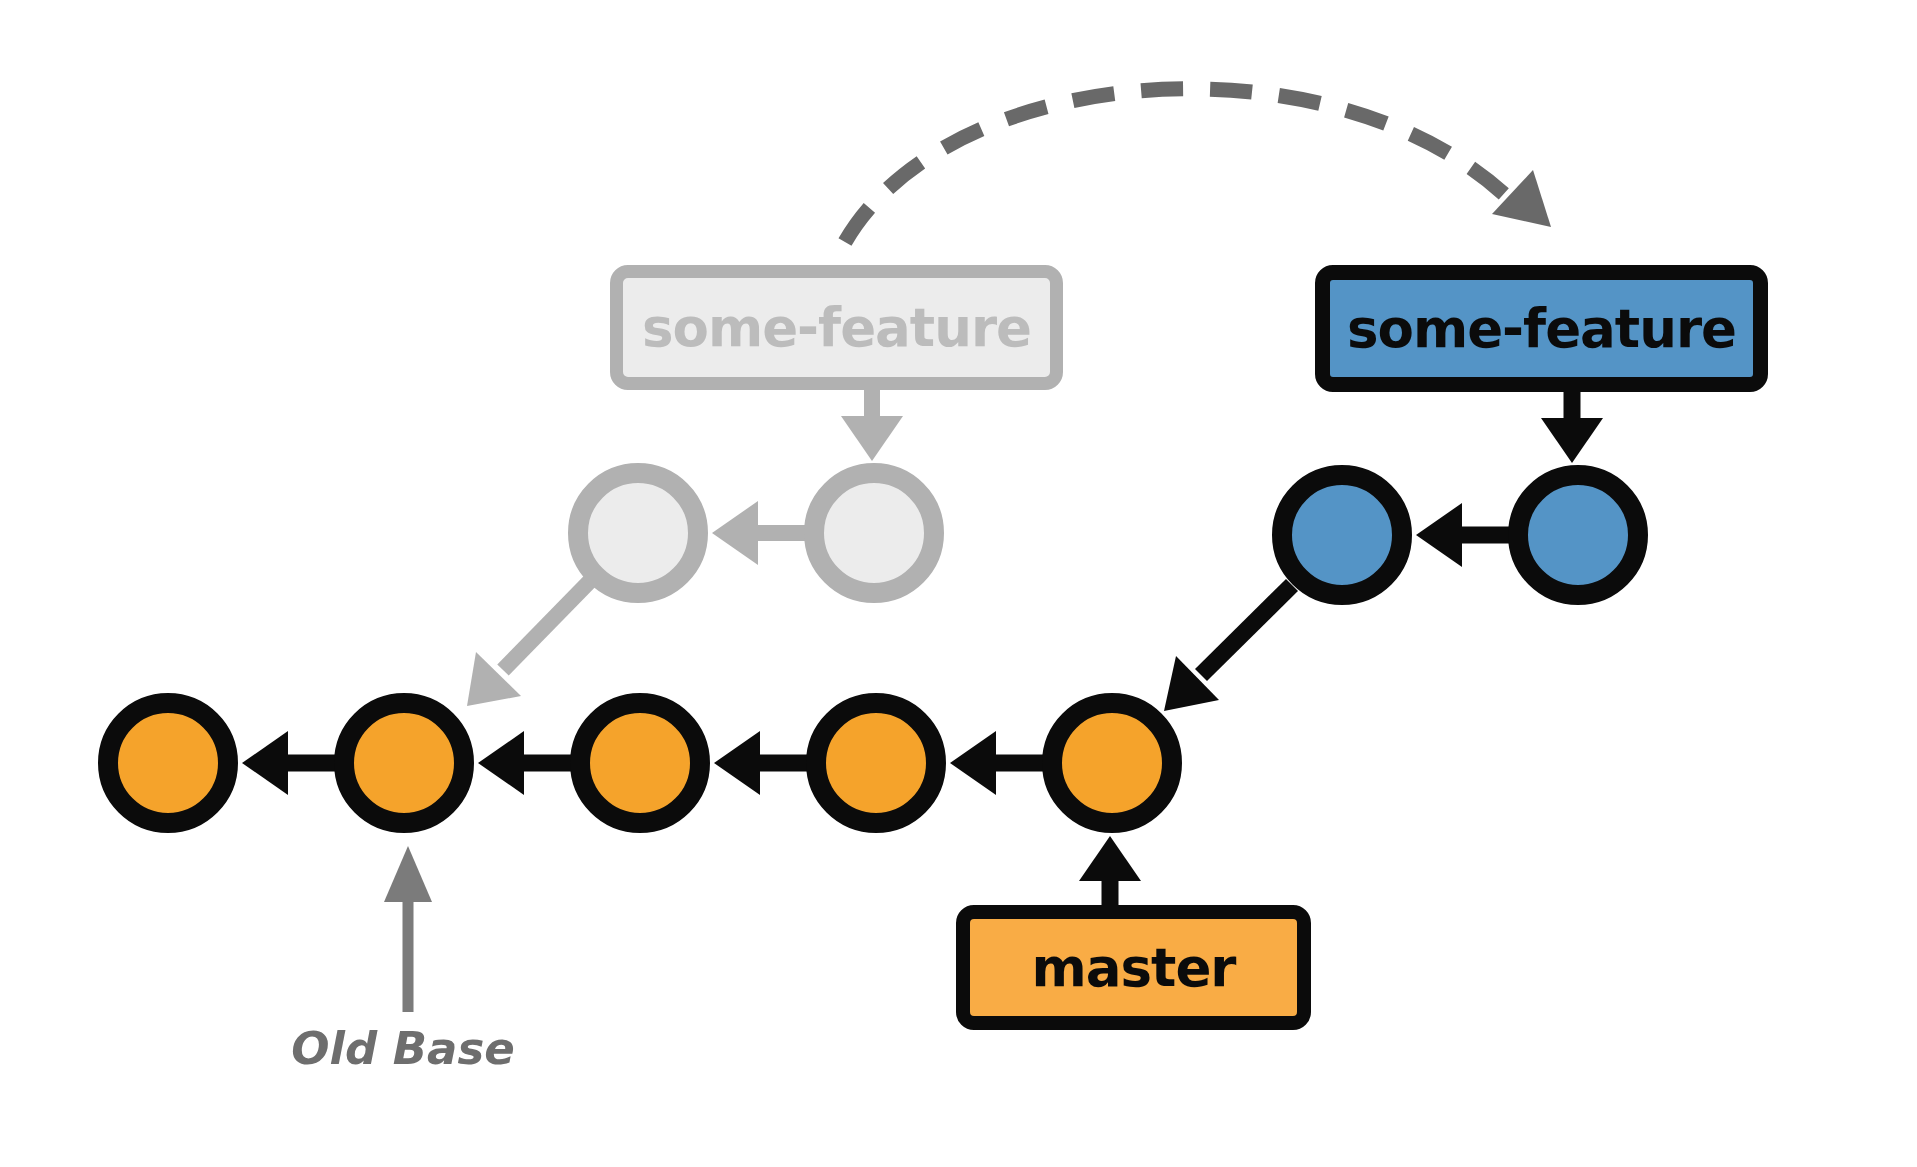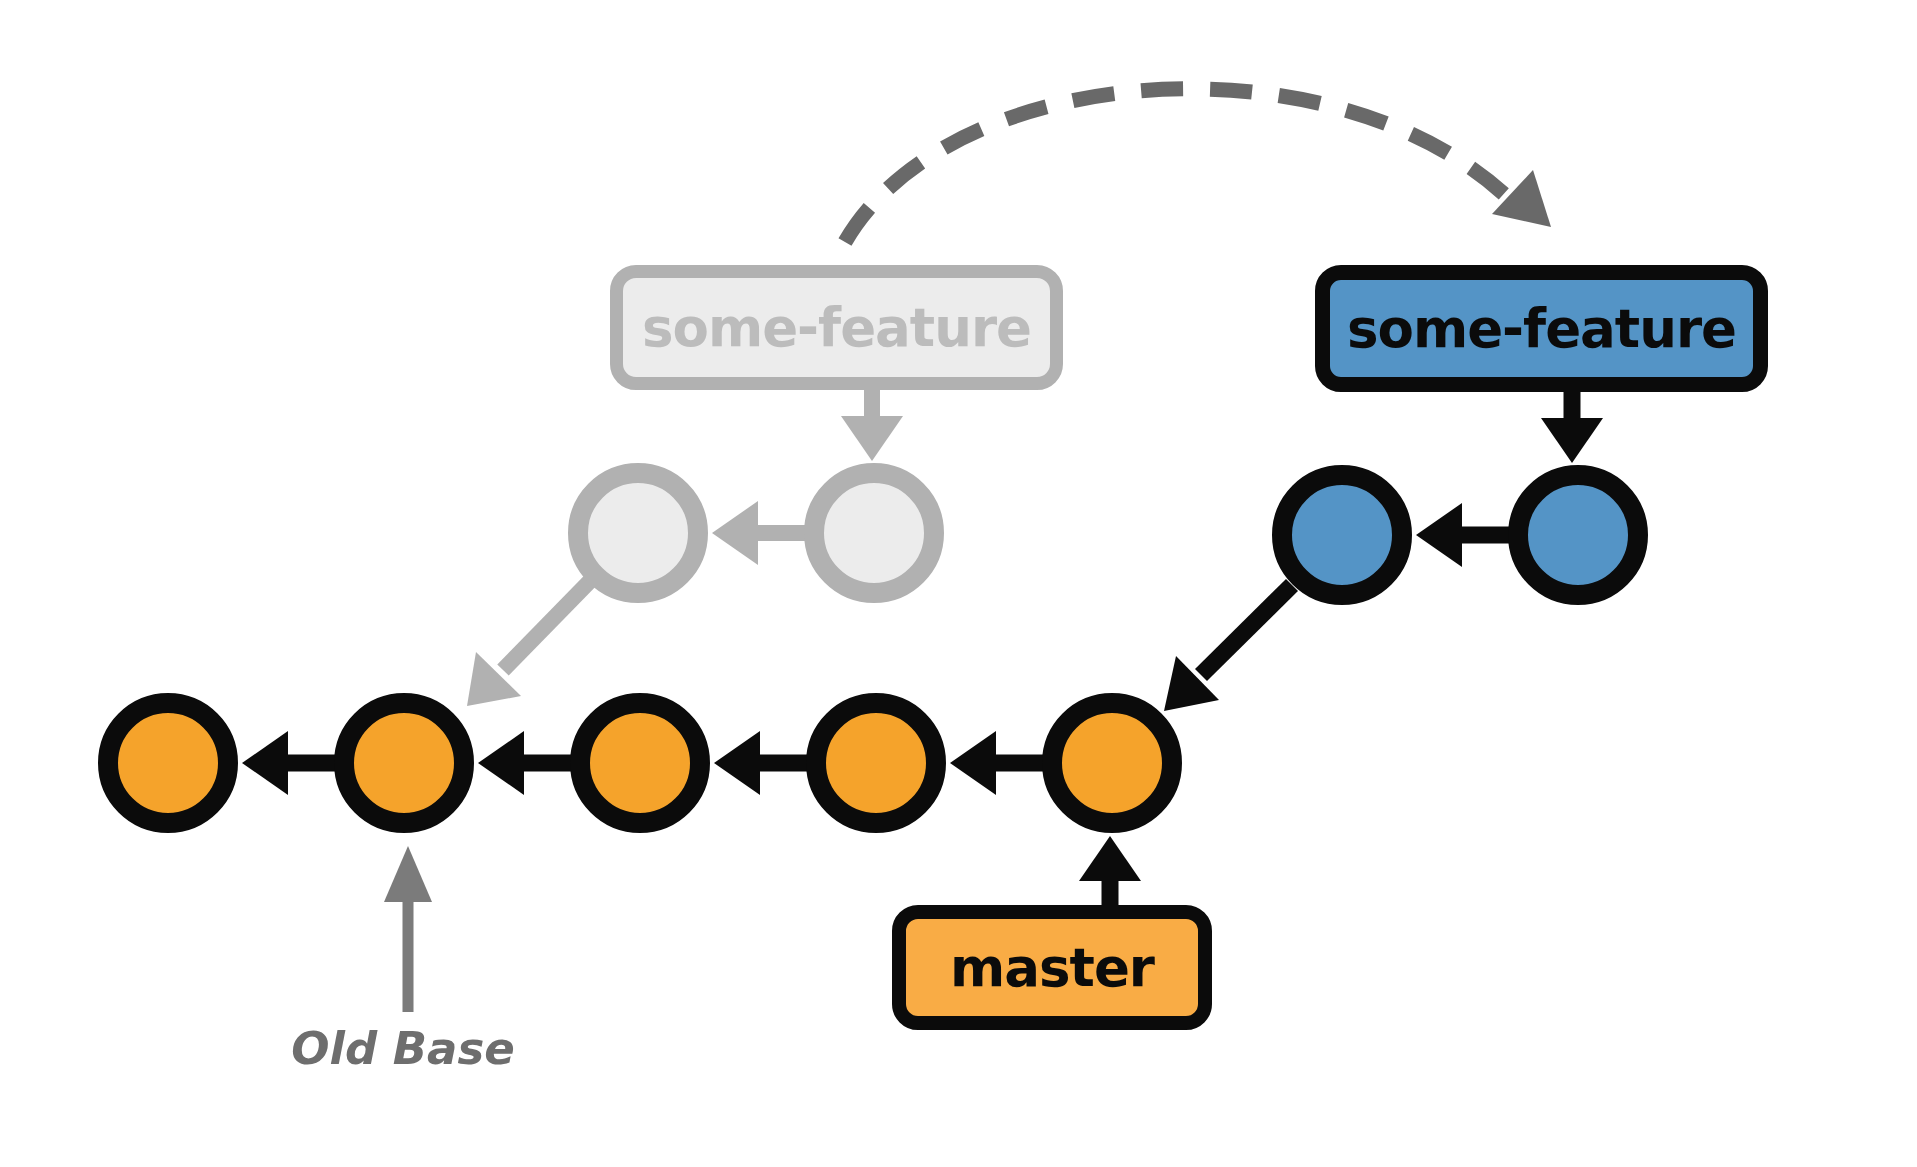--- a/index.html
+++ b/index.html
@@ -25,36 +25,36 @@
   .arrow-annot line{stroke:var(--annotation-gray);stroke-width:11px;}
   .arrow-annot polygon{fill:var(--annotation-gray);}
   .dash-arc{stroke:var(--dash-gray);stroke-width:15px;fill:none;stroke-dasharray:42 27;}
   .dash-arc-head{fill:var(--dash-gray);}
 
   
   .branch-label{
     position:absolute;box-sizing:border-box;
     display:flex;align-items:center;justify-content:center;
     font-weight:bold;font-size:53px;letter-spacing:-1px;
-    border-radius:26px;
+    border-radius:18px;
   }
   .label-ghost{
     left:610px;top:265px;width:453px;height:125px;
     background:var(--ghost-fill);
     border:13px solid var(--ghost-stroke);
     color:var(--ghost-text);
   }
   .label-blue{
     left:1315px;top:265px;width:453px;height:127px;
     background:var(--commit-blue);
     border:15px solid var(--ink);
     color:var(--ink);
   }
   .label-master{
-    left:892px;top:905px;width:320px;height:125px;
+    left:956px;top:905px;width:355px;height:125px;
     background:var(--label-orange);
     border:14px solid var(--ink);
     color:var(--ink);
   }
   .old-base-text{
     position:absolute;left:238px;top:1022px;width:330px;
     text-align:center;
     font-style:italic;font-weight:bold;font-size:45px;
     color:var(--annotation-text);
   }

